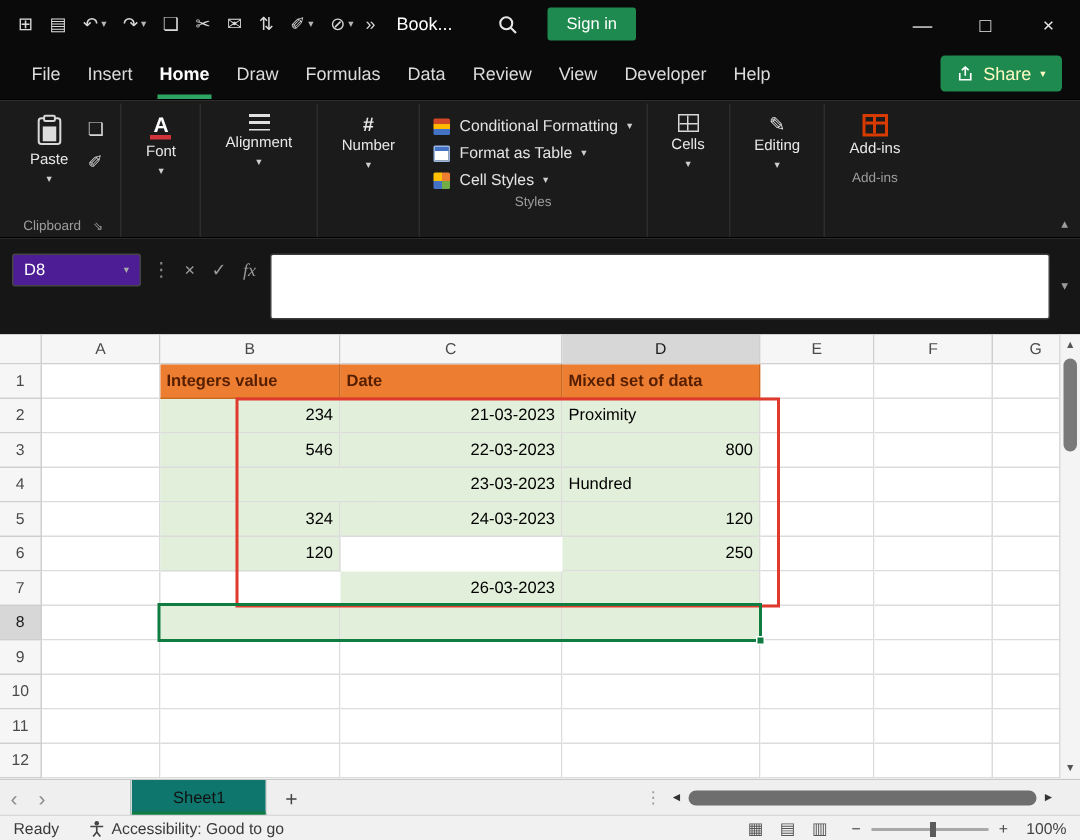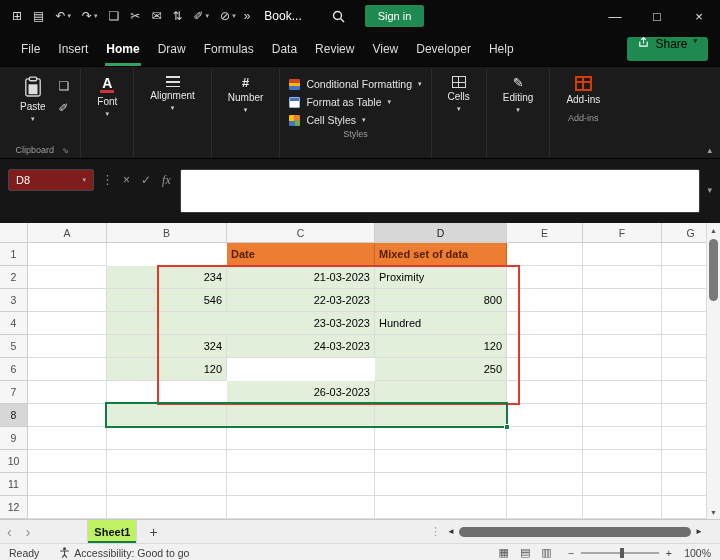--- a/index.html
+++ b/index.html
@@ -20,21 +20,21 @@
   .signin{margin-left:20px;background:var(--green);color:#fff;font-size:11px;height:22px;padding:0 13px;display:flex;align-items:center;border-radius:2px}
   .winctls{margin-left:auto;display:flex;height:32px}
   .winbtn{width:42px;display:flex;align-items:center;justify-content:center;font-size:13px;color:#e6e6e6}
 
   
   .tabrow{flex:0 0 34px;background:#0a0a0a;display:flex;align-items:center;padding:0 12px;border-bottom:1px solid #000}
   .tablist{display:flex;align-items:center;height:34px}
   .tab{font-size:12px;color:#dcdcdc;padding:0 9px;height:34px;display:flex;align-items:center;position:relative;white-space:nowrap}
   .tab.active{color:#fff;font-weight:700}
   .tab.active::after{content:"";position:absolute;bottom:0;left:8px;right:8px;height:3px;background:var(--tab-underline)}
-  .sharebtn{margin-left:auto;height:24px;background:var(--green);border-radius:3px;color:#000000;font-size:12px;display:flex;align-items:flex-start;gap:6px;padding:0 11px}
+  .sharebtn{margin-left:auto;height:24px;background:var(--green);border-radius:3px;color:#fef9c3;font-size:12px;display:flex;align-items:center;gap:6px;padding:0 11px}
   .sharebtn .dd{font-size:7px}
 
   
   .ribbon{flex:0 0 92px;background:#1b1b1b;display:flex;position:relative;border-bottom:1px solid #000;padding:2px 4px 0}
   .rgroup{display:flex;flex-direction:column;padding:2px 7px 0;border-right:1px solid #2c2c2c}
   .rgroup.nolabel{justify-content:flex-start}
   .grow{display:flex;flex:1}
   .bigbtn{display:flex;flex-direction:column;align-items:center;gap:3px;padding:5px 9px;color:#e8e8e8;font-size:10px;cursor:default}
   .chev{font-size:7px;color:#cfcfcf}
   .glabel{height:16px;display:flex;align-items:center;justify-content:center;font-size:9px;color:#9d9d9d;gap:8px}
@@ -53,21 +53,21 @@
   .stylerows{display:flex;flex-direction:column;gap:6px;padding:7px 2px 0}
   .stylerow{display:flex;align-items:center;gap:6px;font-size:10.5px;color:#e3e3e3}
   .sticon{width:11px;height:11px;border-radius:1px;flex:0 0 11px}
   .si0{background:linear-gradient(180deg,#d24726 0 33%,#ffb900 33% 66%,#4472c4 66%)}
   .si1{border:1px solid #9ab7e4;background:linear-gradient(180deg,#4472c4 0 32%,#fff 32%)}
   .si2{background:conic-gradient(#ed7d31 0 25%,#70ad47 0 50%,#4472c4 0 75%,#ffc000 0)}
   .collapse{position:absolute;right:8px;bottom:3px;font-size:9px;color:#9d9d9d}
 
   
   .formularow{flex:0 0 64px;background:#161616;display:flex;align-items:flex-start;padding:10px 8px 0 8px;gap:7px}
-  .namebox{width:86px;height:22px;background:#7f1d1d;border:1px solid #454545;border-radius:2px;color:#fff;font-size:11px;display:flex;align-items:center;padding:0 7px}
+  .namebox{width:86px;height:22px;background:#4c1d95;border:1px solid #454545;border-radius:2px;color:#fff;font-size:11px;display:flex;align-items:center;padding:0 7px}
   .namebox .dd{margin-left:auto;font-size:7px;color:#aaa}
   .vdots{color:#8a8a8a;font-size:13px;line-height:22px}
   .fxb{color:#9a9a9a;font-size:12px;line-height:22px;padding:0 2px}
   .fxi{font-style:italic;font-family:"Liberation Serif","DejaVu Serif",serif}
   .fxinput{flex:1;height:44px;background:#fff;border:1px solid #3c3c3c;border-radius:2px;font-size:11px;color:#000;padding:3px 6px}
   .fchev{color:#9a9a9a;font-size:9px;padding-top:16px}
 
   
   #grid{flex:0 0 296px;position:relative;background:#fff;overflow:hidden}
   .gh{position:absolute;background:#F6F6F6;border-right:1px solid #CFCFCF;border-bottom:1px solid #CFCFCF;font-size:10.5px;color:#4a4a4a;display:flex;align-items:center;justify-content:center}
@@ -80,21 +80,21 @@
   .selbox{position:absolute;left:105px;top:179px;width:403px;height:26px;border:2px solid var(--selgreen);pointer-events:none;z-index:5}
   .handle{position:absolute;width:6px;height:6px;background:var(--selgreen);border:1px solid #fff;right:-4px;bottom:-4px;pointer-events:auto}
   .vscroll{position:absolute;top:0;right:0;width:14px;height:100%;background:#F4F4F4;border-left:1px solid #DADADA;z-index:6}
   .varrow{position:absolute;left:0;width:13px;height:14px;display:flex;align-items:center;justify-content:center;font-size:7px;color:#555}
   .vthumb{position:absolute;left:2px;width:9px;top:16px;height:62px;border-radius:5px;background:#7A7A7A}
 
   
   .sheetbar{flex:0 0 24px;background:#EFEFEF;border-top:1px solid #C9C9C9;display:flex;align-items:center;font-size:11px}
   .snav{color:#8a8a8a;font-size:14px;padding:0 7px;line-height:22px}
   .stablist{display:flex;margin-left:50px;height:100%}
-  .stab{height:100%;display:flex;align-items:center;padding:0 6px;font-weight:700;color:#111;background:#bef264;border-left:1px solid #D6D6D6;border-right:1px solid #D6D6D6;position:relative}
+  .stab{height:100%;display:flex;align-items:center;padding:0 27px;font-weight:400;color:#111;background:#0f766e;border-left:1px solid #D6D6D6;border-right:1px solid #D6D6D6;position:relative}
   .stab::after{content:"";position:absolute;left:0;right:0;bottom:0;height:2px;background:var(--selgreen)}
   .addsheet{color:#444;font-size:14px;padding:0 12px}
   .hsplit{margin-left:auto;color:#9a9a9a;font-size:11px;padding:0 3px}
   .hscroll{width:262px;margin-right:14px;height:100%;position:relative;display:flex;align-items:center;justify-content:space-between}
   .harrow{width:14px;font-size:8px;color:#333;text-align:center}
   .hthumb{position:absolute;left:15px;right:15px;height:10px;border-radius:5px;background:#6E6E6E}
 
   
   .statusbar{flex:0 0 18px;background:#F1F1F1;border-top:1px solid #D9D9D9;display:flex;align-items:center;font-size:10.5px;color:#3a3a3a;padding:0 9px}
   .acc{display:flex;align-items:center;gap:4px;margin-left:20px}
@@ -277,20 +277,21 @@
       <div class="gh" style="left:0;top:0;width:28px;height:20px"></div>
       <div class="gh" style="left:28px;top:0;width:79px;height:20px">A</div>
       <div class="gh" style="left:107px;top:0;width:120px;height:20px">B</div>
       <div class="gh" style="left:227px;top:0;width:148px;height:20px">C</div>
       <div class="gh sel" style="left:375px;top:0;width:132px;height:20px">D</div>
       <div class="gh" style="left:507px;top:0;width:76px;height:20px">E</div>
       <div class="gh" style="left:583px;top:0;width:79px;height:20px">F</div>
       <div class="gh" style="left:662px;top:0;width:58px;height:20px">G</div>
       <div class="gh" style="left:0;top:20px;width:28px;height:23px">1</div>
       <div class="cell" style="left:28px;top:20px;width:79px;height:23px"></div>
+      <div class="cell hdrcell" style="left:107px;top:20px;width:120px;height:23px">Integers value</div>
       <div class="cell hdrcell" style="left:227px;top:20px;width:148px;height:23px">Date</div>
       <div class="cell hdrcell" style="left:375px;top:20px;width:132px;height:23px">Mixed set of data</div>
       <div class="cell" style="left:507px;top:20px;width:76px;height:23px"></div>
       <div class="cell" style="left:583px;top:20px;width:79px;height:23px"></div>
       <div class="cell" style="left:662px;top:20px;width:58px;height:23px"></div>
       <div class="gh" style="left:0;top:43px;width:28px;height:23px">2</div>
       <div class="cell" style="left:28px;top:43px;width:79px;height:23px"></div>
       <div class="cell datacell alignr" style="left:107px;top:43px;width:120px;height:23px">234</div>
       <div class="cell datacell alignr" style="left:227px;top:43px;width:148px;height:23px">21-03-2023</div>
       <div class="cell datacell" style="left:375px;top:43px;width:132px;height:23px">Proximity</div>

